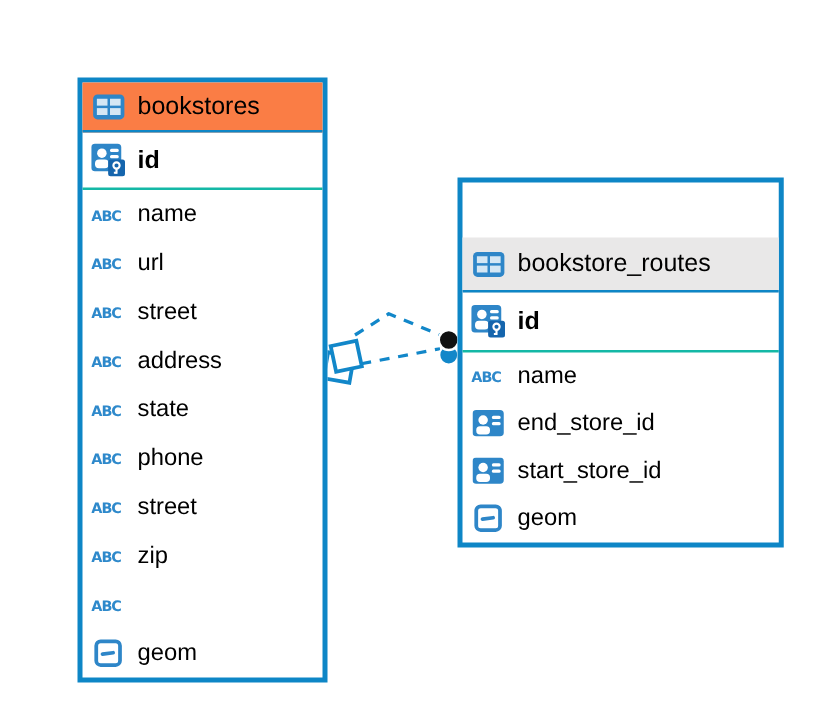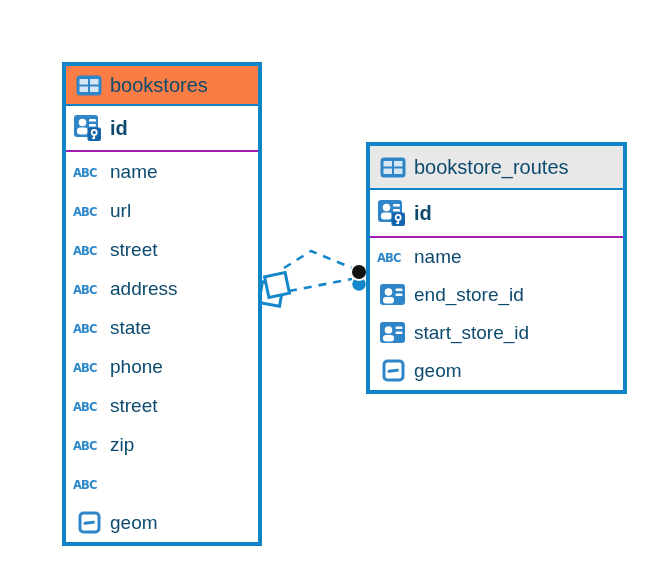--- a/index.html
+++ b/index.html
@@ -1,35 +1,35 @@
 <!DOCTYPE html>
 <html><head>
 <meta charset="utf-8">
 <style>
   html,body{margin:0;padding:0;background:#ffffff;}
   .canvas{
     position:relative;width:654px;height:570px;background:#ffffff;overflow:hidden;
-    font-family:"Liberation Sans",sans-serif;color:#0c4a6e;
+    font-family:"Liberation Sans",sans-serif;color:#000000;
   }
   .entity{
     position:absolute;border:4px solid #0E86C6;background:#ffffff;box-sizing:border-box;
   }
   .entity.t1{left:62px;top:62px;width:200px;--headerh:40px;--keyh:44px;--rowh:39px;}
   .entity.t2{left:366px;top:142px;width:261px;--headerh:44px;--keyh:46px;--rowh:38px;}
   .entity-header{
     height:var(--headerh);display:flex;align-items:center;gap:8px;padding:0 6px;
     font-size:20px;border-bottom:2px solid #0E86C6;box-sizing:border-box;
   }
-  .keys{border-bottom:2px solid #a21caf;}
+  .keys{border-bottom:2px solid #14b8a6;}
   .keys .row{height:var(--keyh);font-weight:bold;font-size:20px;}
   .row{
     display:flex;align-items:center;gap:8px;padding:0 6px;
     font-size:19px;height:var(--rowh);box-sizing:border-box;white-space:nowrap;
   }
-  .icon{display:inline-flex;align-items:center;justify-content:flex-end;width:30px;flex:0 0 30px;}
+  .icon{display:inline-flex;align-items:center;justify-content:center;width:30px;flex:0 0 30px;}
   .overlay{position:absolute;left:0;top:0;}
   .rel{fill:none;stroke:#1287C9;stroke-width:2.6;stroke-dasharray:8 7;stroke-linejoin:round;}
   .diamond{fill:#ffffff;stroke:#1287C9;stroke-width:3;}
 </style>
 </head>
 <body>
 
 <div class="canvas">
 
   <svg class="overlay" width="654" height="570">
@@ -152,21 +152,21 @@
               <rect x="2" y="2" width="19" height="19" rx="3.5" fill="#fff" stroke="#2E86C8" stroke-width="3"></rect>
               <line x1="7" y1="12.3" x2="15.5" y2="11.2" stroke="#2E86C8" stroke-width="3" stroke-linecap="round"></line>
             </svg>
           </span>
           <span>geom</span>
         </div>
       </div>
   </div>
 
   <div class="entity t2">
-    <div class="entity-header" style="background: rgb(233, 232, 232);">
+    <div class="entity-header" style="background: rgb(233, 232, 232); margin-top: 44px;">
       <span class="icon">
           <svg width="26" height="21" viewBox="0 0 26 21">
             <rect x="0.5" y="0.5" width="25" height="20" rx="3.5" fill="#2E86C8"></rect>
             <rect x="3.5" y="4" width="8.5" height="5.5" fill="rgba(255,255,255,0.8)"></rect>
             <rect x="14" y="4" width="8.5" height="5.5" fill="rgba(255,255,255,0.8)"></rect>
             <rect x="3.5" y="11.5" width="8.5" height="5.5" fill="rgba(255,255,255,0.8)"></rect>
             <rect x="14" y="11.5" width="8.5" height="5.5" fill="rgba(255,255,255,0.8)"></rect>
           </svg>
         </span>
       <span>bookstore_routes</span>

